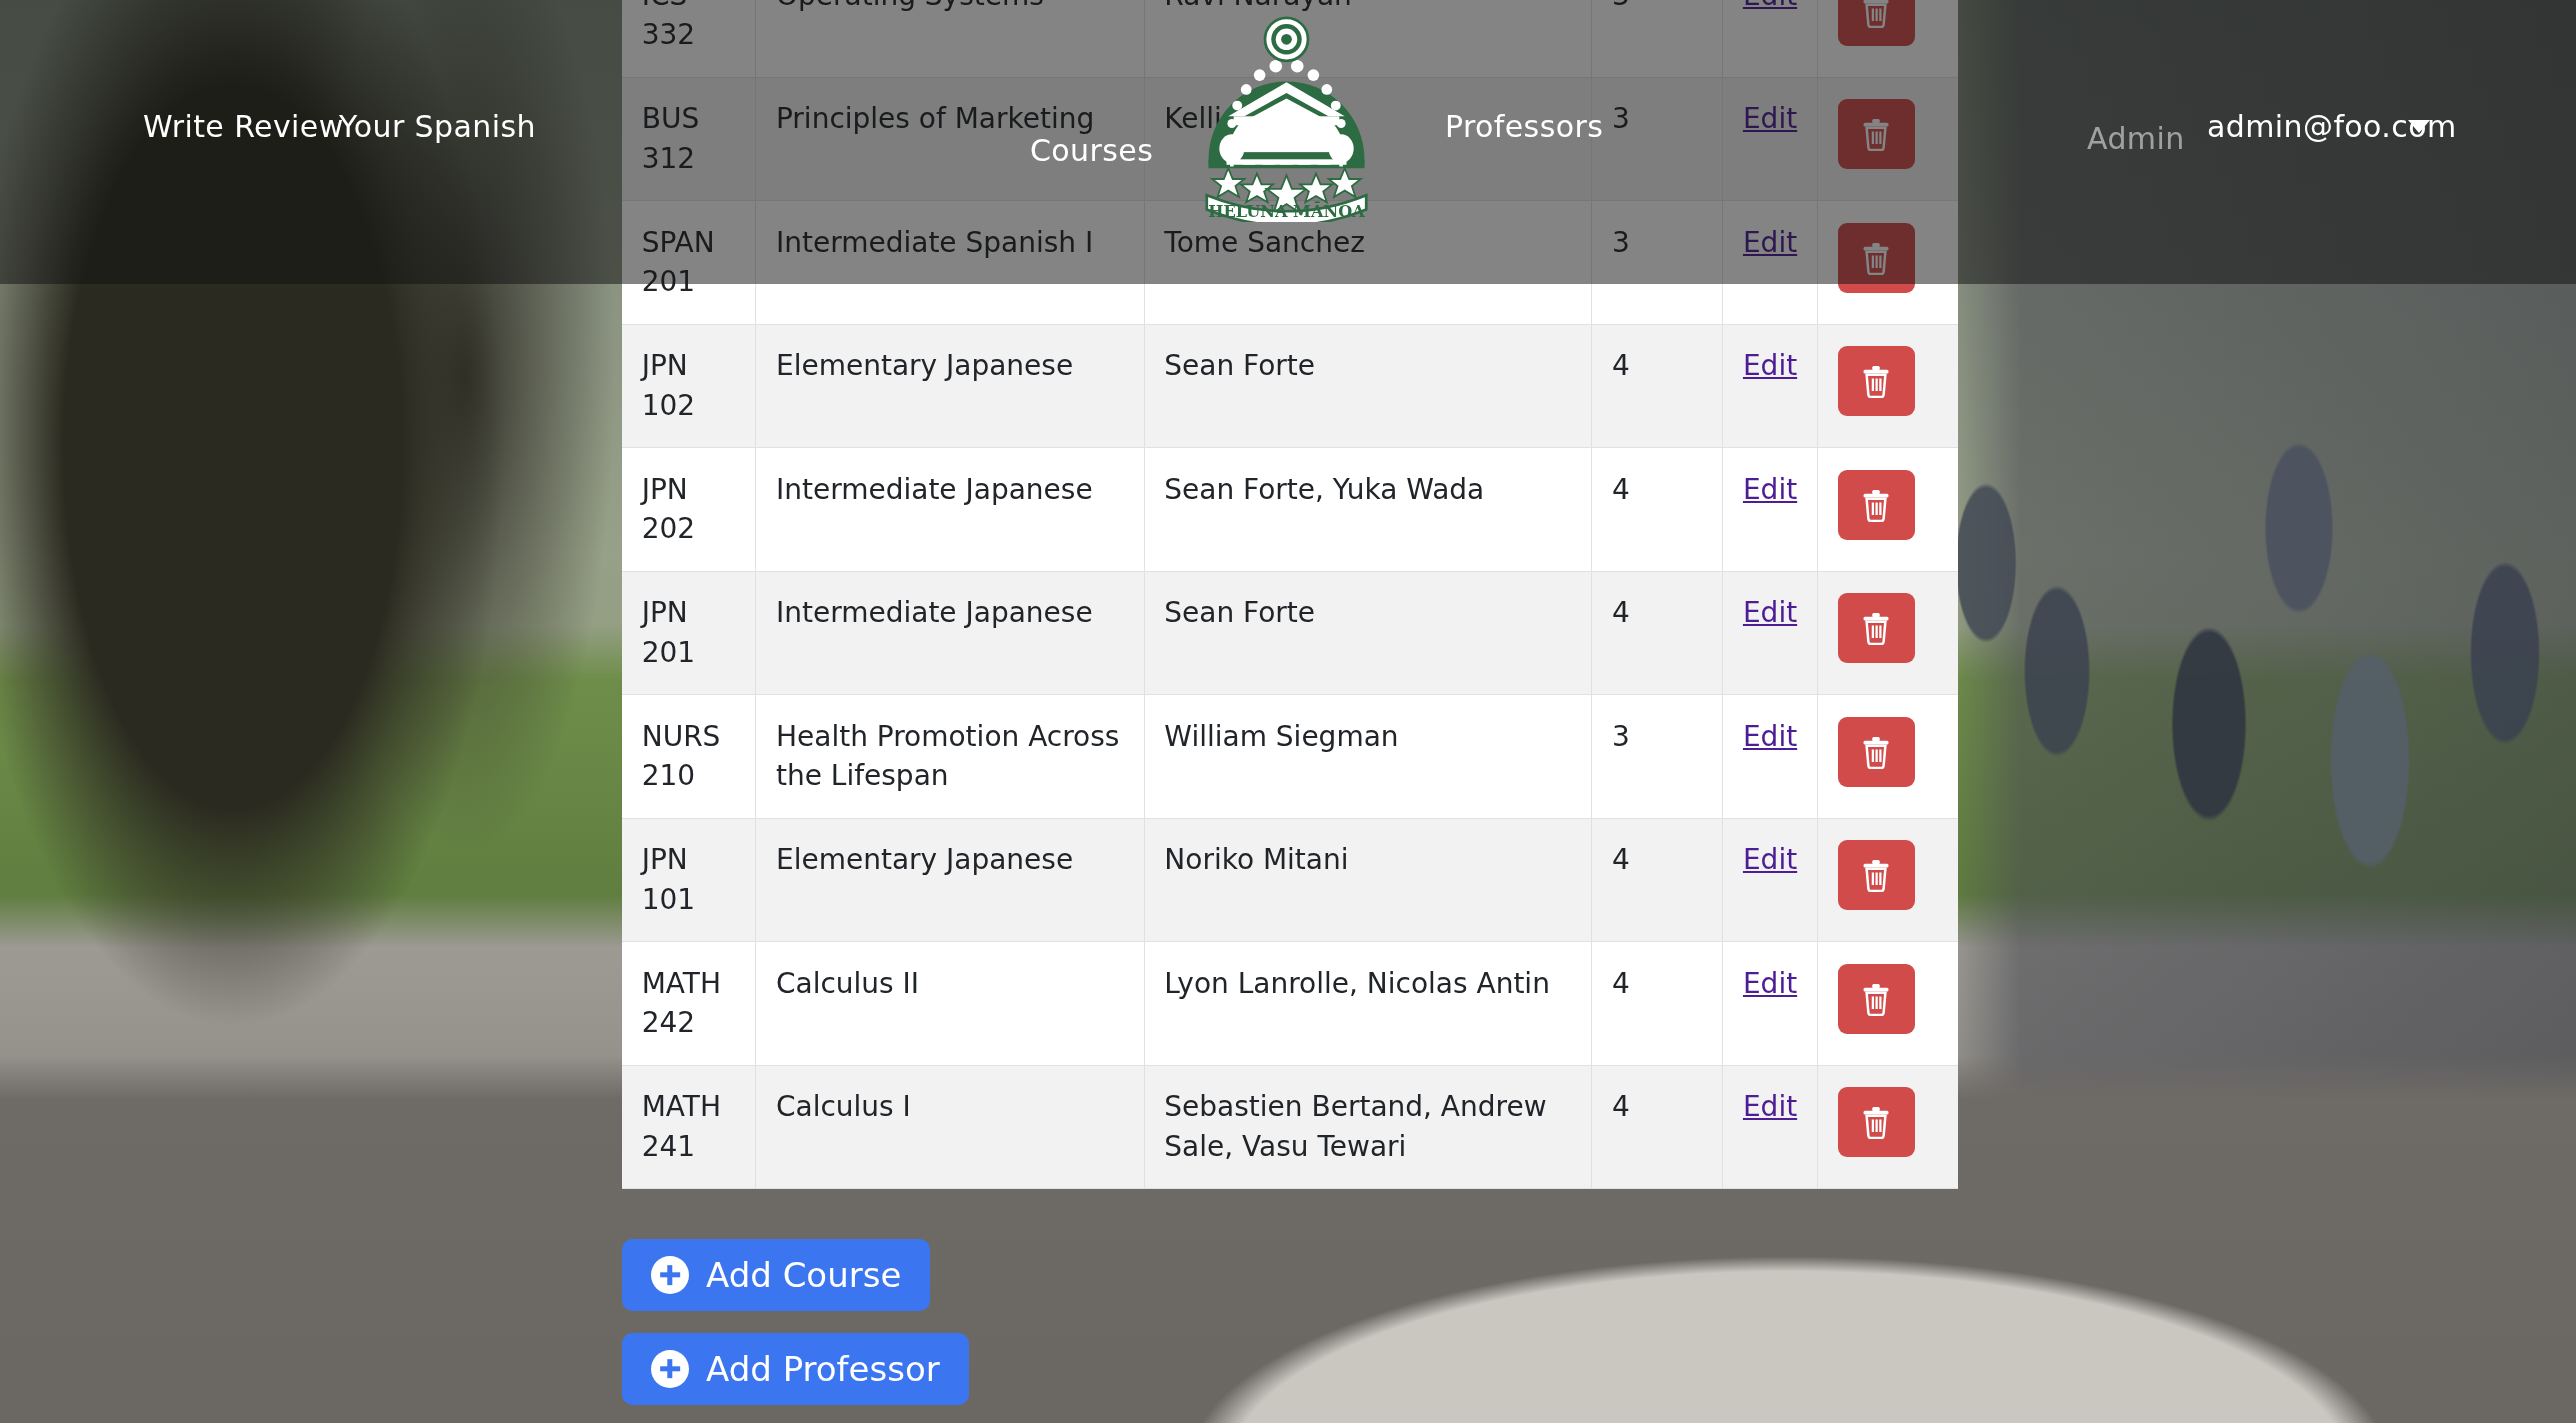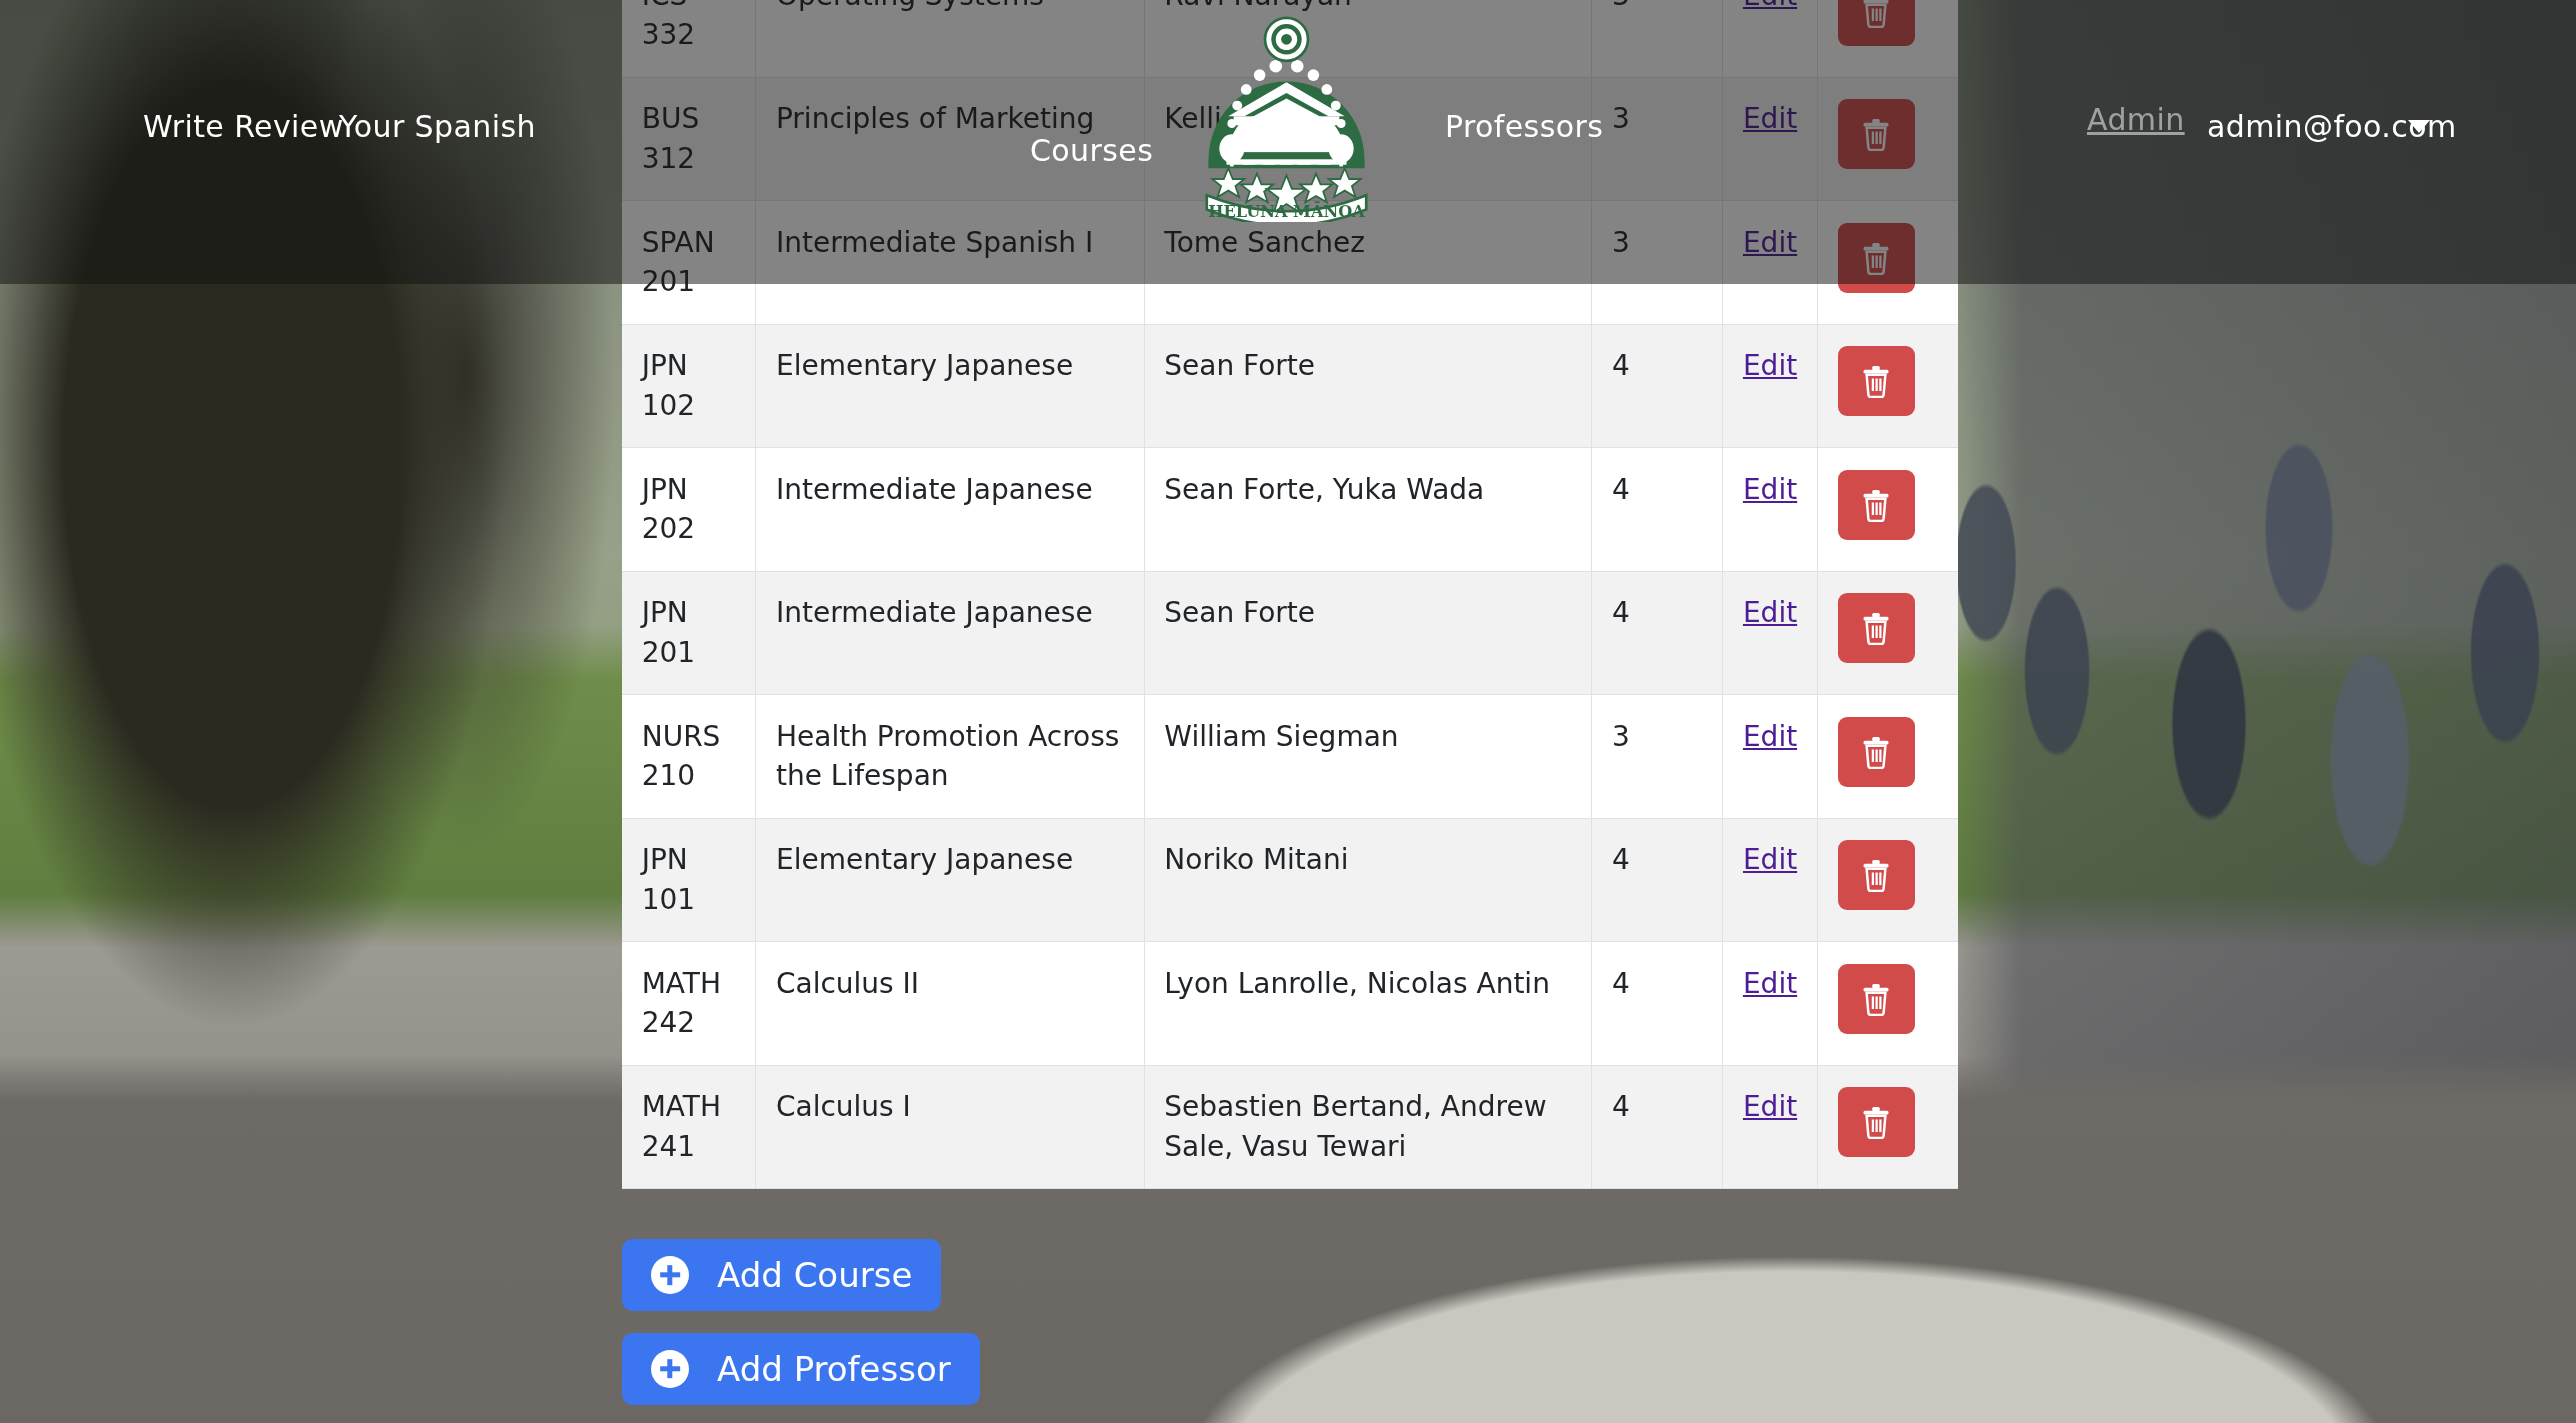--- a/index.html
+++ b/index.html
@@ -69,21 +69,21 @@
     white-space: nowrap;
     text-decoration: none;
     line-height: 1;
   }
   .nav-link.muted { color: rgba(255,255,255,0.52); }
 
   #nav-write-review  { left: 143px;  top: 112px; }
   #nav-your-reviews  { left: 339px;  top: 112px; }
   #nav-courses       { left: 1030px; top: 112px; margin-top: 24px; }
   #nav-professors    { left: 1445px; top: 112px; text-align: center; }
-  #nav-admin         { left: 2087px; top: 105px; text-decoration: underline; }
+  #nav-admin         { left: 2087px; top: 124px; }
   #nav-account       { left: 2207px; top: 112px; }
 
   #nav-caret {
     position: absolute;
     left: 2408px; top: 120px;
     width: 0; height: 0;
     border-left: 11.6px solid transparent;
     border-right: 11.6px solid transparent;
     border-top: 13.4px solid #ffffff;
   }
@@ -149,21 +149,21 @@
   
   #action-buttons {
     position: absolute;
     left: 622px;
     top: 1239px;
     z-index: 20;
   }
   .add-btn {
     display: flex;
     align-items: center;
-    gap: 28px;
+    gap: 17px;
     background: #3b76f0;
     border: none;
     border-radius: 10.7px;
     padding: 16px 29px;
     color: #ffffff;
     font-family: "DejaVu Sans", sans-serif;
     font-size: 34px;
     cursor: pointer;
     margin-bottom: 21.5px;
     white-space: nowrap;

